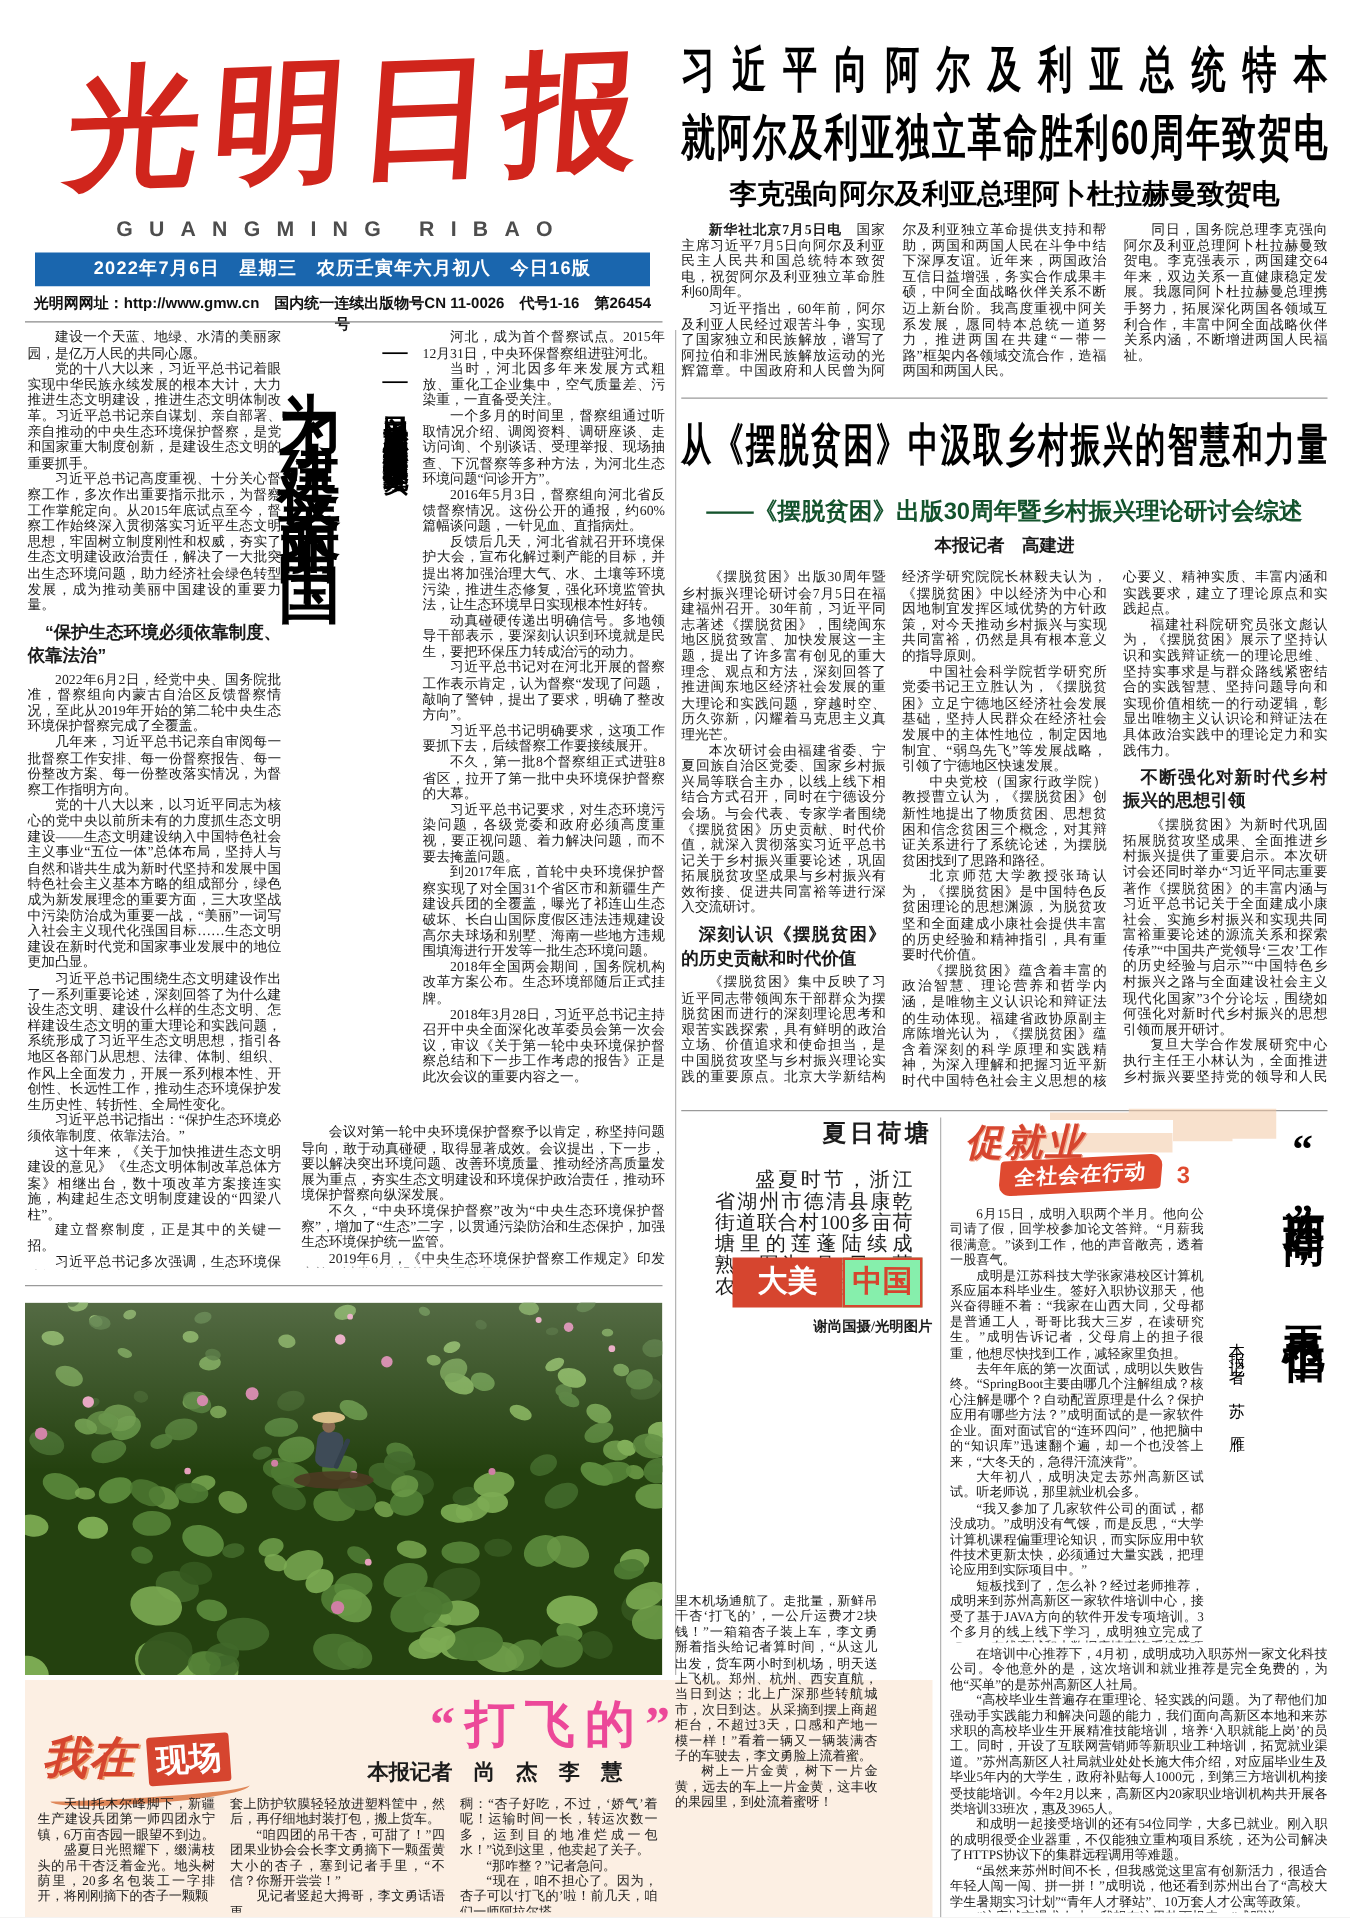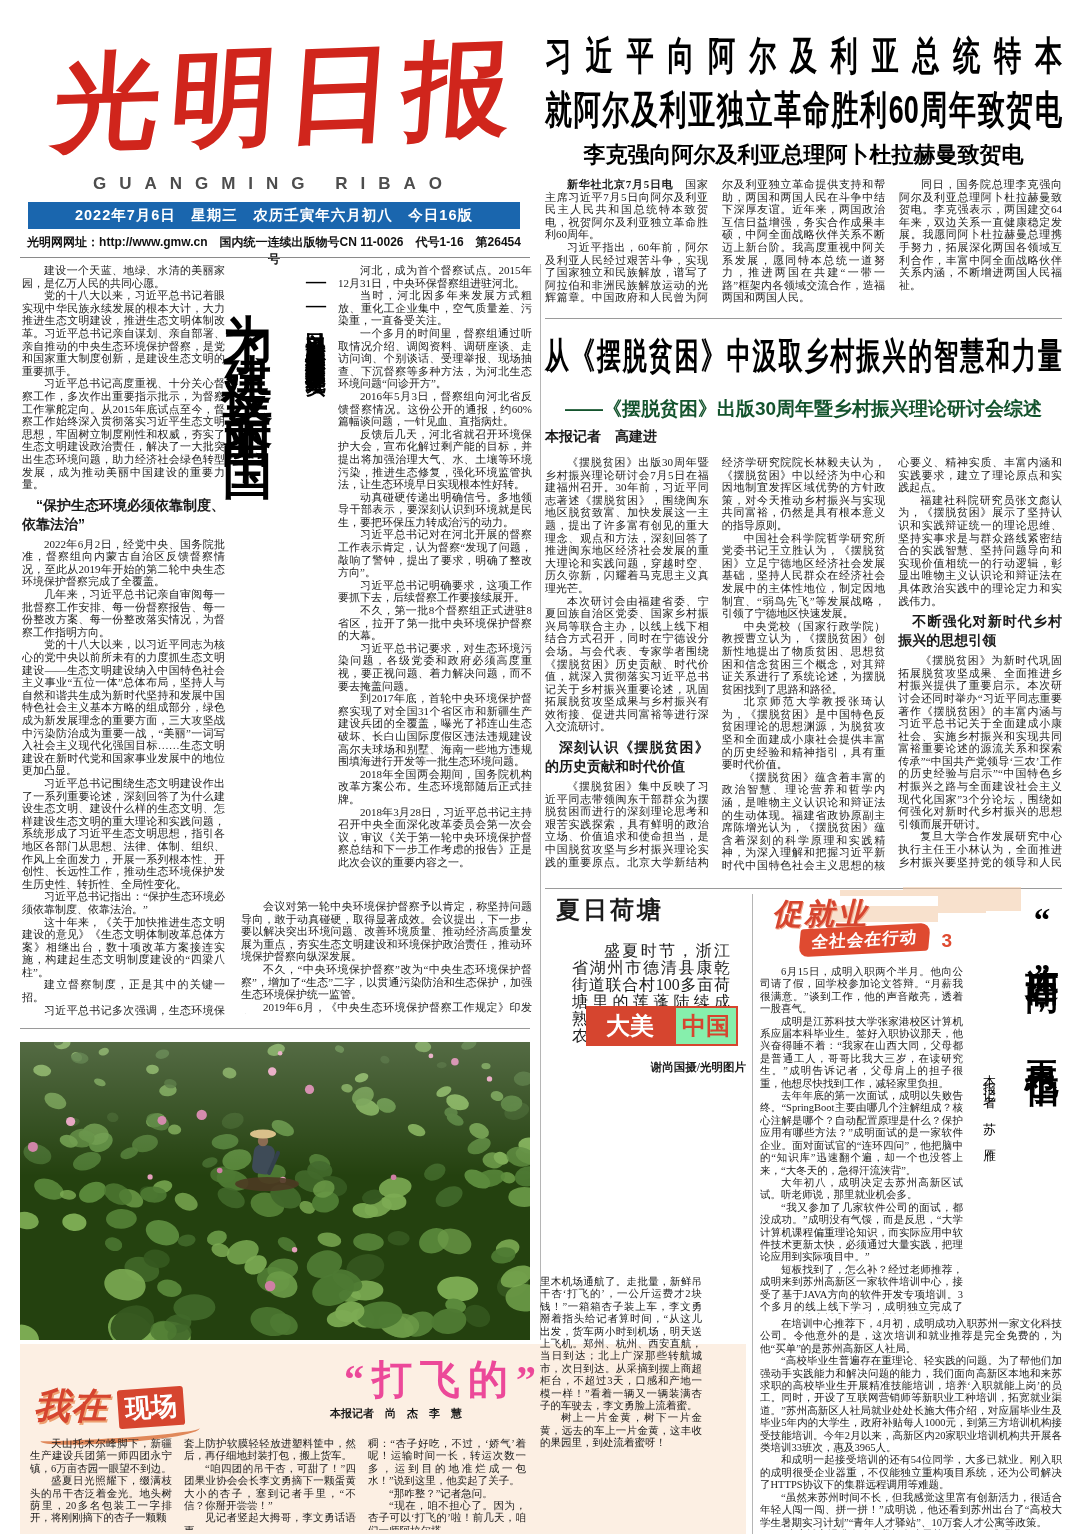--- a/index.html
+++ b/index.html
@@ -42,21 +42,21 @@
   #eco-sub-v{left:288px;top:270px;width:42px;height:645px;font-weight:700;font-size:20px;
      letter-spacing:1.5px;color:#000;}
   #eco-right{left:338px;top:264px;width:194px;height:634px;}
   #eco-bottom{left:241px;top:900px;width:291px;height:114px;}
 
   
   #pond-wrap{left:20px;top:1042px;width:510px;height:298px;overflow:hidden;}
 
   
   #note-box{left:556px;top:894px;width:190px;height:160px;}
-  #note-title{text-align:left;font-weight:900;font-size:24px;letter-spacing:3px;margin:0 0 8px 0;}
+  #note-title{text-align:right;font-weight:900;font-size:19px;letter-spacing:3px;margin:0 0 8px 0;}
   #note-caption{font-size:16px;line-height:17px;text-align:justify;text-indent:2em;margin:16px;}
   #note-credit{text-align:right;font-weight:700;font-size:11.5px;margin-top:6px;}
   #bc-badge{left:586px;top:1006px;height:40px;display:flex;align-items:stretch;font-weight:900;font-size:24px;}
   #bc-badge .b1{background:#d6452f;color:#fff;padding:4px 20px;line-height:32px;}
   #bc-badge .b2{background:#86efac;color:#d6452f;border:2.5px solid #d6452f;padding:2px 6px;line-height:31px;}
 
   
   #jobs-badge{left:772px;top:896px;width:180px;height:64px;}
   #jobs-badge .skyline{position:absolute;left:46px;top:0;width:120px;height:26px;
      background:linear-gradient(to top,#f3c9a6 60%,transparent 60%);opacity:.55;
@@ -71,35 +71,35 @@
   #jobs-byline-v{left:976px;top:1064px;width:22px;height:260px;font-size:13px;letter-spacing:7px;color:#000;}
   #jobs-title-v{left:1004px;top:902px;width:60px;height:470px;font-weight:900;font-size:33px;
      letter-spacing:4px;color:#000;}
   #jobs-bottom{left:760px;top:1318px;width:302px;height:212px;}
 
   
   #ms-headline{left:545px;top:332px;width:517px;font-weight:900;font-size:24px;color:#000;
      text-align:justify;text-align-last:justify;transform:scaleY(1.5);transform-origin:left top;}
   #ms-sub{left:545px;top:396px;width:517px;text-align:center;font-weight:700;font-size:19px;
      color:#14532d;font-family:"Liberation Sans","DejaVu Sans",sans-serif;}
-  #ms-byline{left:545px;top:428px;width:517px;font-weight:700;font-size:14px;}
+  #ms-byline{left:545px;top:428px;width:517px;text-align:center;font-weight:700;font-size:14px;}
   #ms-body{left:545px;top:456px;width:517px;height:424px;column-count:3;column-gap:13px;column-fill:auto;}
 
   
   #strip-bg{left:20px;top:1344px;width:726px;height:190px;background:#fcefe3;}
   #scene-badge{left:34px;top:1382px;width:180px;height:56px;}
   #scene-badge .s1{position:absolute;left:0;top:0;font-weight:900;font-style:italic;font-size:36px;
      color:#d6452f;letter-spacing:1px;text-shadow:1.5px 1.5px 0 #eda071;}
   #scene-badge .s2{position:absolute;left:84px;top:6px;background:#d6452f;color:#fff;font-weight:900;
      font-size:26px;padding:2px 7px;transform:rotate(-4deg);border-radius:3px;}
   #scene-badge .swoosh{position:absolute;left:6px;top:44px;width:160px;height:12px;
      border-bottom:5px solid #e0885a;border-radius:0 0 70% 40%;transform:rotate(-3deg);}
   #dj-headline{left:248px;top:1352px;width:296px;text-align:right;font-weight:900;font-size:40px;
      letter-spacing:8px;color:#ec4899;}
-  #dj-byline{left:248px;top:1406px;width:296px;text-align:center;font-weight:700;font-size:11px;}
+  #dj-byline{left:248px;top:1406px;width:296px;text-align:center;font-weight:700;font-size:17px;}
   #dj-col1{left:30px;top:1438px;width:142px;height:92px;}
   #dj-col2{left:184px;top:1438px;width:172px;height:92px;}
   #dj-col3{left:368px;top:1438px;width:158px;height:92px;}
   #dj-col4{left:540px;top:1276px;width:162px;height:178px;}
 </style>
 </head>
 <body>
 
 <div class="page">
 

